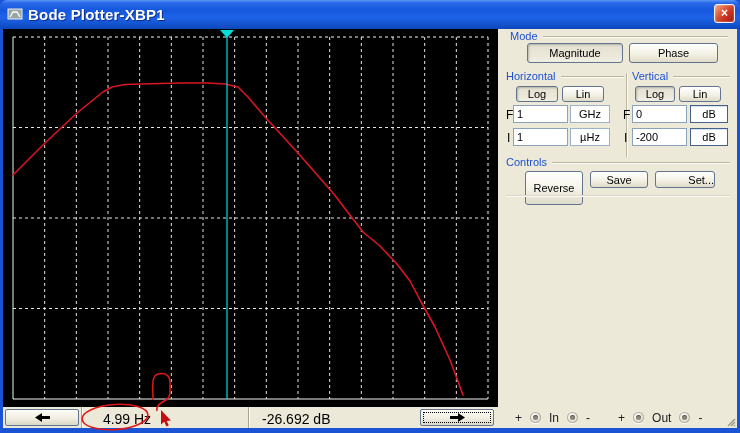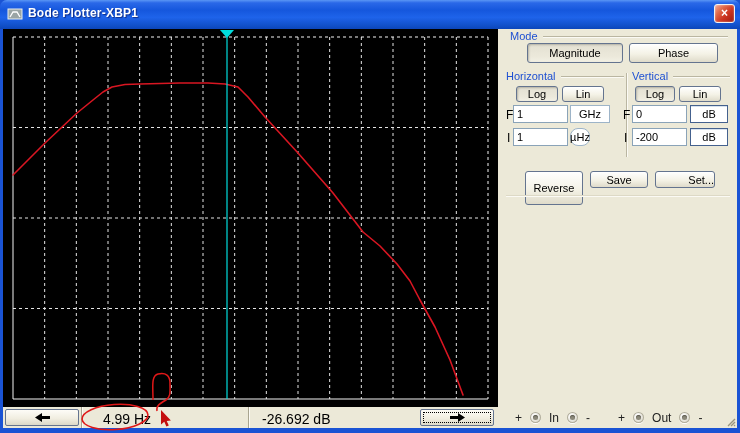--- a/index.html
+++ b/index.html
@@ -5,21 +5,21 @@
   * { margin:0; padding:0; box-sizing:border-box; }
   html,body { width:740px; height:433px; overflow:hidden; background:#fff;
     font-family:"Liberation Sans", sans-serif; }
   .window { position:absolute; left:0; top:0; width:740px; height:433px;
     background:#1a53d4; }
   
   .titlebar { position:absolute; left:0; top:0; width:740px; height:29px;
     border-radius:7px 7px 0 0;
     background:linear-gradient(180deg,#5a96f5 0%,#2a68e8 10%,#1557dd 35%,#1e63ea 60%,#1150c9 88%,#0c46ba 100%); }
   .win-icon { position:absolute; left:7px; top:6px; width:16px; height:16px; }
-  .win-title { position:absolute; left:28px; top:6px; color:#fff; font-size:12px;
+  .win-title { position:absolute; left:28px; top:6px; color:#fff; font-size:15px;
     font-weight:bold; letter-spacing:0.2px; text-shadow:1px 1px 1px rgba(0,0,60,.55); }
   .close-btn { position:absolute; right:5px; top:4px; width:21px; height:19px;
     border:1px solid #f3f3f3; border-radius:3px; color:#fff; font-size:12px; font-weight:bold;
     line-height:16px; text-align:center;
     background:linear-gradient(135deg,#f5a896 0%,#e06a4a 30%,#cc3420 60%,#9c1a10 100%);
     box-shadow:inset 0 0 2px rgba(255,255,255,.6); cursor:default; }
   
   .plot-area { position:absolute; left:3px; top:29px; width:495px; height:378px; background:#000; }
   .plot-area svg { display:block; }
   
@@ -129,29 +129,33 @@
     <button class="xpbtn pressed" style="left:18px; top:57px; width:42px; height:16px;">Log</button>
     <button class="xpbtn" style="left:64px; top:57px; width:42px; height:16px;">Lin</button>
     <button class="xpbtn pressed" style="left:137px; top:57px; width:40px; height:16px;">Log</button>
     <button class="xpbtn" style="left:181px; top:57px; width:42px; height:16px;">Lin</button>
 
     <span class="fi-label" style="left:8px; top:79px;">F</span>
     <input class="val-box" style="left: 15px; top: 76px; width: 55px;" value="1">
     <div class="unit-box" style="left:72px; top:76px; width:40px;">GHz</div>
     <span class="fi-label" style="left:9px; top:102px;">I</span>
     <input class="val-box" style="left: 15px; top: 99px; width: 55px;" value="1">
-    <div class="unit-box" style="left:72px; top:99px; width:20px;border-radius:8px;">µHz</div>
+    <div class="unit-box" style="left:72px; top:99px; width:40px;">µHz</div>
 
     <span class="fi-label" style="left:125px; top:79px;">F</span>
     <input class="val-box" style="left: 134px; top: 76px; width: 55px;" value="0">
     <div class="unit-box strong" style="left:192px; top:76px; width:38px;">dB</div>
     <span class="fi-label" style="left:126px; top:102px;">I</span>
     <input class="val-box" style="left: 134px; top: 99px; width: 55px;" value="-200">
     <div class="unit-box strong" style="left:192px; top:99px; width:38px;">dB</div>
 
+    <div class="group-head" style="left:8px; top:127px; width:224px;">
+      <span class="group-label">Controls</span>
+      <span class="rule"></span>
+    </div>
     <button class="xpbtn" style="left:27px; top:142px; width:58px; height:34px;">Reverse</button>
     <button class="xpbtn" style="left:92px; top:142px; width:58px; height:17px;">Save</button>
     <button class="xpbtn" style="left:157px; top:142px; width:60px; height:17px;text-align:right;">Set...</button>
     <div style="position:absolute; left:8px; top:166px; width:224px; height:2px;
       border-top:1px solid #ddd9c6; border-bottom:1px solid #fbfaf4;"></div>
   </div>
 
   <div class="footer">
     <div class="arrow-btn" style="left:2px; width:74px;">
       <svg width="15" height="9" viewBox="0 0 15 9">

